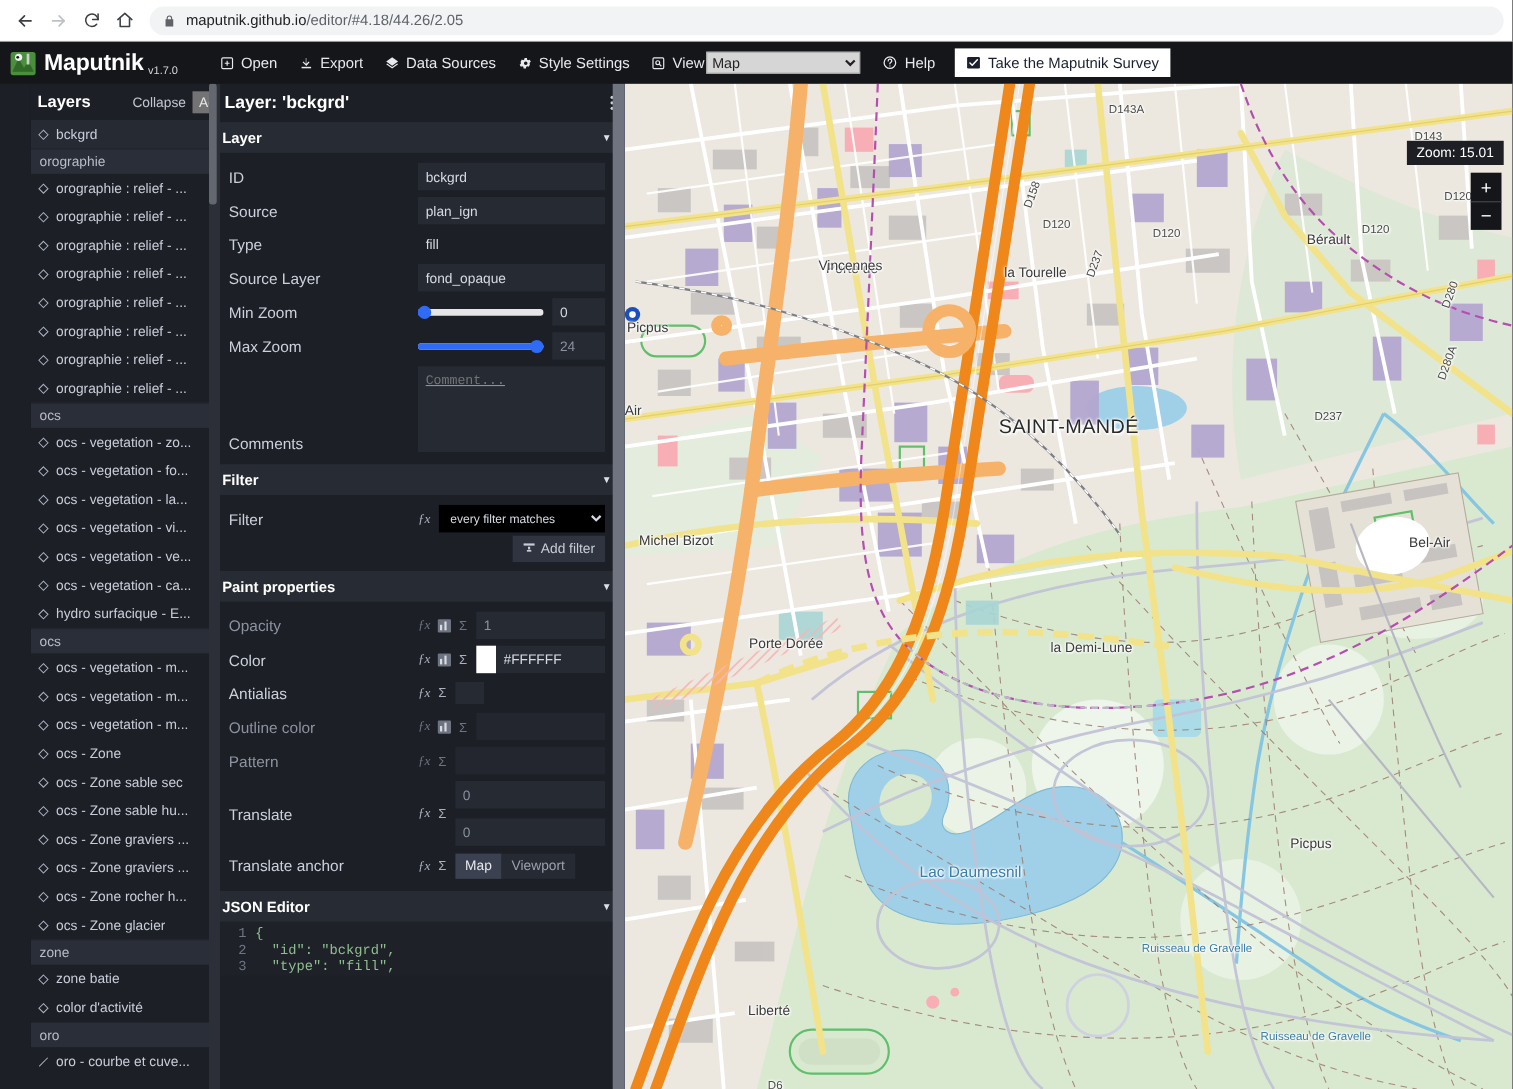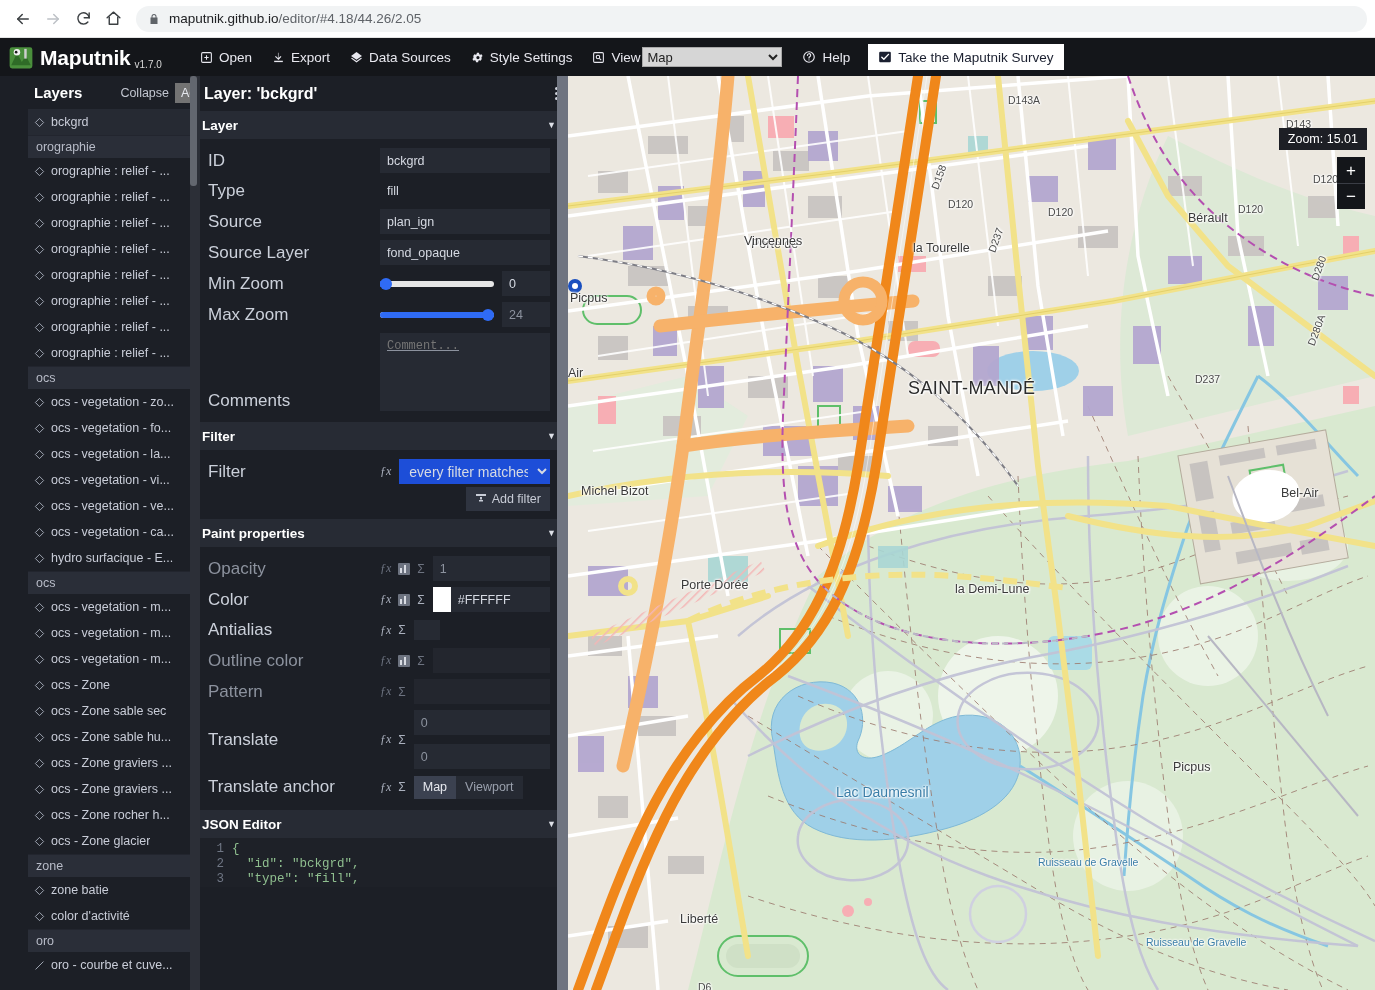--- a/index.html
+++ b/index.html
@@ -181,21 +181,21 @@
     color: #fff; font-size: 13.5px; font-weight: bold;
   }
   .sec-head .caret { margin-left: auto; font-size: 9px; color: #dcdfe6; }
   .sec-body { padding: 6px 0 8px 0; }
 
   .row {
     display: flex; align-items: center;
     min-height: 30px;
     padding: 3px 18px 3px 18px;
   }
-  .row .lbl { width: 172px; flex: none; color: #cbd0da; font-size: 17px; }
+  .row .lbl { width: 172px; flex: none; color: #cbd0da; font-size: 14px; }
   .row .lbl.dim { color: #8c929e; }
   .row .ctl { flex: 1; display: flex; align-items: center; }
   .field {
     background: #262a33;
     border: none;
     height: 25px;
     width: 100%;
     color: #d6dae3;
     font-size: 12.5px;
     padding: 0 7px;
@@ -229,23 +229,23 @@
 
   .addfilter {
     background: #2f3440; color: #c8ccd6;
     font-size: 12.5px; border: none;
     height: 24px; padding: 0 9px;
     margin-left: auto; margin-right: 18px;
     display: flex; align-items: center; gap: 5px;
     font-family: "Liberation Sans", sans-serif;
   }
   .selectfield {
-    background: #1d4ed8; color: #d6dae3;
+    background: #000000; color: #d6dae3;
     border: none; height: 25px; width: 100%;
-    font-size: 14px; padding: 0 6px;
+    font-size: 11px; padding: 0 6px;
     font-family: "Liberation Sans", sans-serif;
   }
   .segbtn {
     background: #262a33; color: #9aa0ad;
     border: none; font-size: 12.5px;
     height: 23px; padding: 0 9px;
     font-family: "Liberation Sans", sans-serif;
   }
   .segbtn.active { background: #3b4150; color: #e6e8ee; }
 
@@ -1026,29 +1026,29 @@
       <span class="caret">▼</span>
     </div>
     <div class="sec-body">
       <div class="row">
         <div class="lbl">ID</div>
         <div class="ctl">
             <input class="field" value="bckgrd" style="">
           </div>
       </div>
       <div class="row">
+        <div class="lbl">Source</div>
+        <div class="ctl">
+            <input class="field" value="plan_ign" style="">
+          </div>
+      </div>
+      <div class="row">
         <div class="lbl">Type</div>
         <div class="ctl">
             <span style="color:#d6dae3;font-size:12.5px;padding-left:7px">fill</span>
-          </div>
-      </div>
-      <div class="row">
-        <div class="lbl">Source</div>
-        <div class="ctl">
-            <input class="field" value="plan_ign" style="">
           </div>
       </div>
       <div class="row">
         <div class="lbl">Source Layer</div>
         <div class="ctl">
             <input class="field" value="fond_opaque" style="">
           </div>
       </div>
       <div class="row">
         <div class="lbl">Min Zoom</div>

